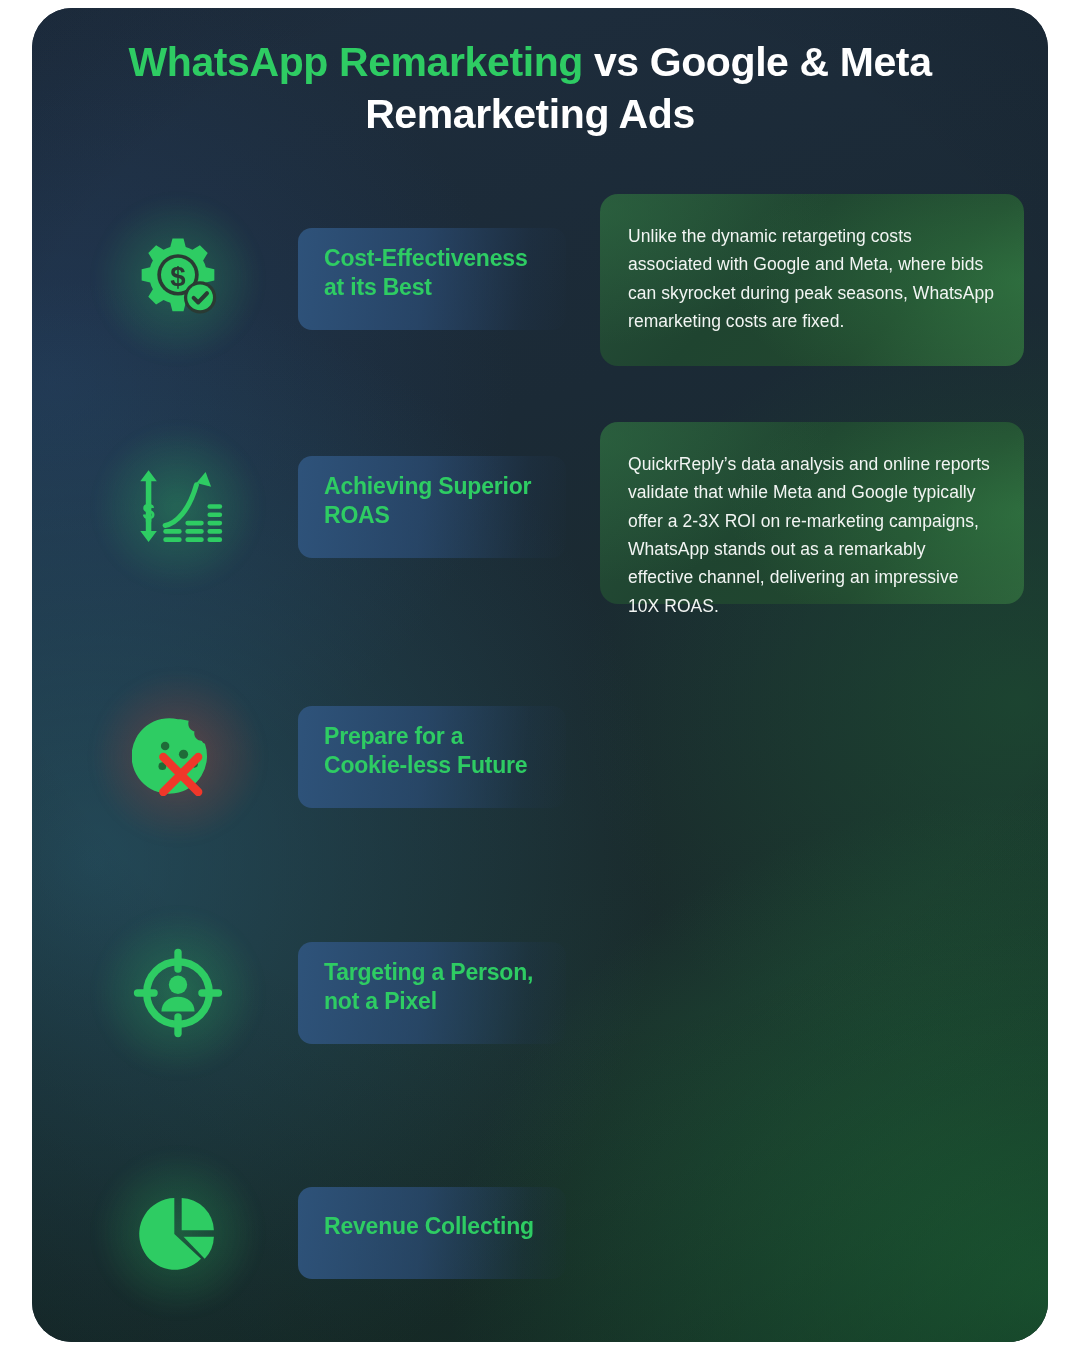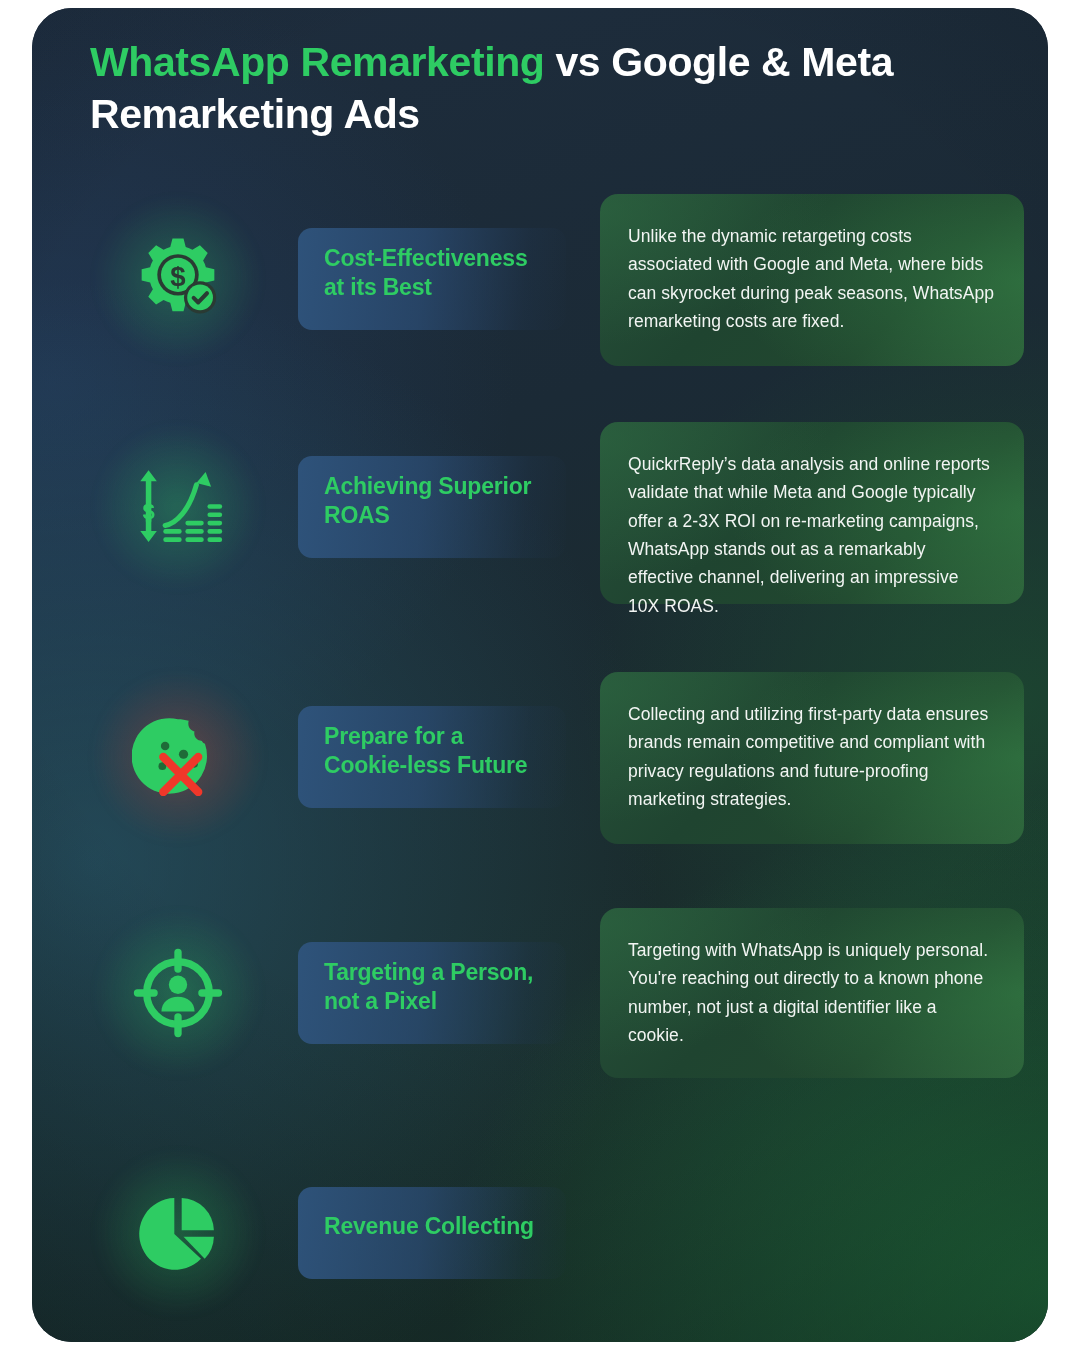--- a/index.html
+++ b/index.html
@@ -50,20 +50,21 @@
   .title {
     position: absolute;
     left: 58px;
     top: 28px;
     width: 880px;
     font-size: 41px;
     font-weight: 700;
     line-height: 1.28;
     letter-spacing: -0.4px;
     color: #ffffff;
+    text-align: center;
   }
   .title .hl { color: #2ecc63; }
 
   
   .row {
     position: absolute;
     left: 0;
     width: 100%;
     height: 170px;
     display: flex;
@@ -232,23 +233,20 @@
               <circle cx="68" cy="58" r="3.6"></circle>
             </g>
             <path d="M34 50l38 38" stroke="#f0372a" stroke-width="9" stroke-linecap="round"></path>
             <path d="M72 50L34 88" stroke="#f0372a" stroke-width="9" stroke-linecap="round"></path>
           </svg>
         </div>
       </div>
       <div class="title-card">
         <h3>Prepare for a Cookie-less Future</h3>
       </div>
-      <div class="desc-card">
-        <p>Collecting and utilizing first-party data ensures brands remain competitive and compliant with privacy regulations and future-proofing marketing strategies.</p>
-      </div>
     </div>
 
     <div class="row" id="row-3">
       <div class="icon-wrap">
         <div class="icon-glow"></div>
         <div class="icon-svg">
           <svg viewBox="0 0 100 100">
             <circle cx="50" cy="50" r="34" stroke="#2ecc63" stroke-width="8" fill="none"></circle>
             <g stroke="#2ecc63" stroke-width="8" stroke-linecap="round">
               <path d="M50 6v18"></path>
@@ -257,23 +255,20 @@
               <path d="M76 50h18"></path>
             </g>
             <circle cx="50" cy="41" r="10" fill="#2ecc63"></circle>
             <path d="M32 70c0-10 8-16 18-16s18 6 18 16z" fill="#2ecc63"></path>
           </svg>
         </div>
       </div>
       <div class="title-card">
         <h3>Targeting a Person, not a Pixel</h3>
       </div>
-      <div class="desc-card">
-        <p>Targeting with WhatsApp is uniquely personal. You're reaching out directly to a known phone number, not just a digital identifier like a cookie.</p>
-      </div>
     </div>
 
     <div class="row" id="row-4">
       <div class="icon-wrap">
         <div class="icon-glow"></div>
         <div class="icon-svg">
           <svg viewBox="0 0 100 100">
             <path fill="#2ecc63" d="M46 12a39 39 0 1 0 29 66L46 51z"></path>
             <path fill="#2ecc63" d="M54 12v35h35A36 36 0 0 0 54 12z"></path>
             <path fill="#2ecc63" d="M56 54h33a36 36 0 0 1-10 24z"></path>

